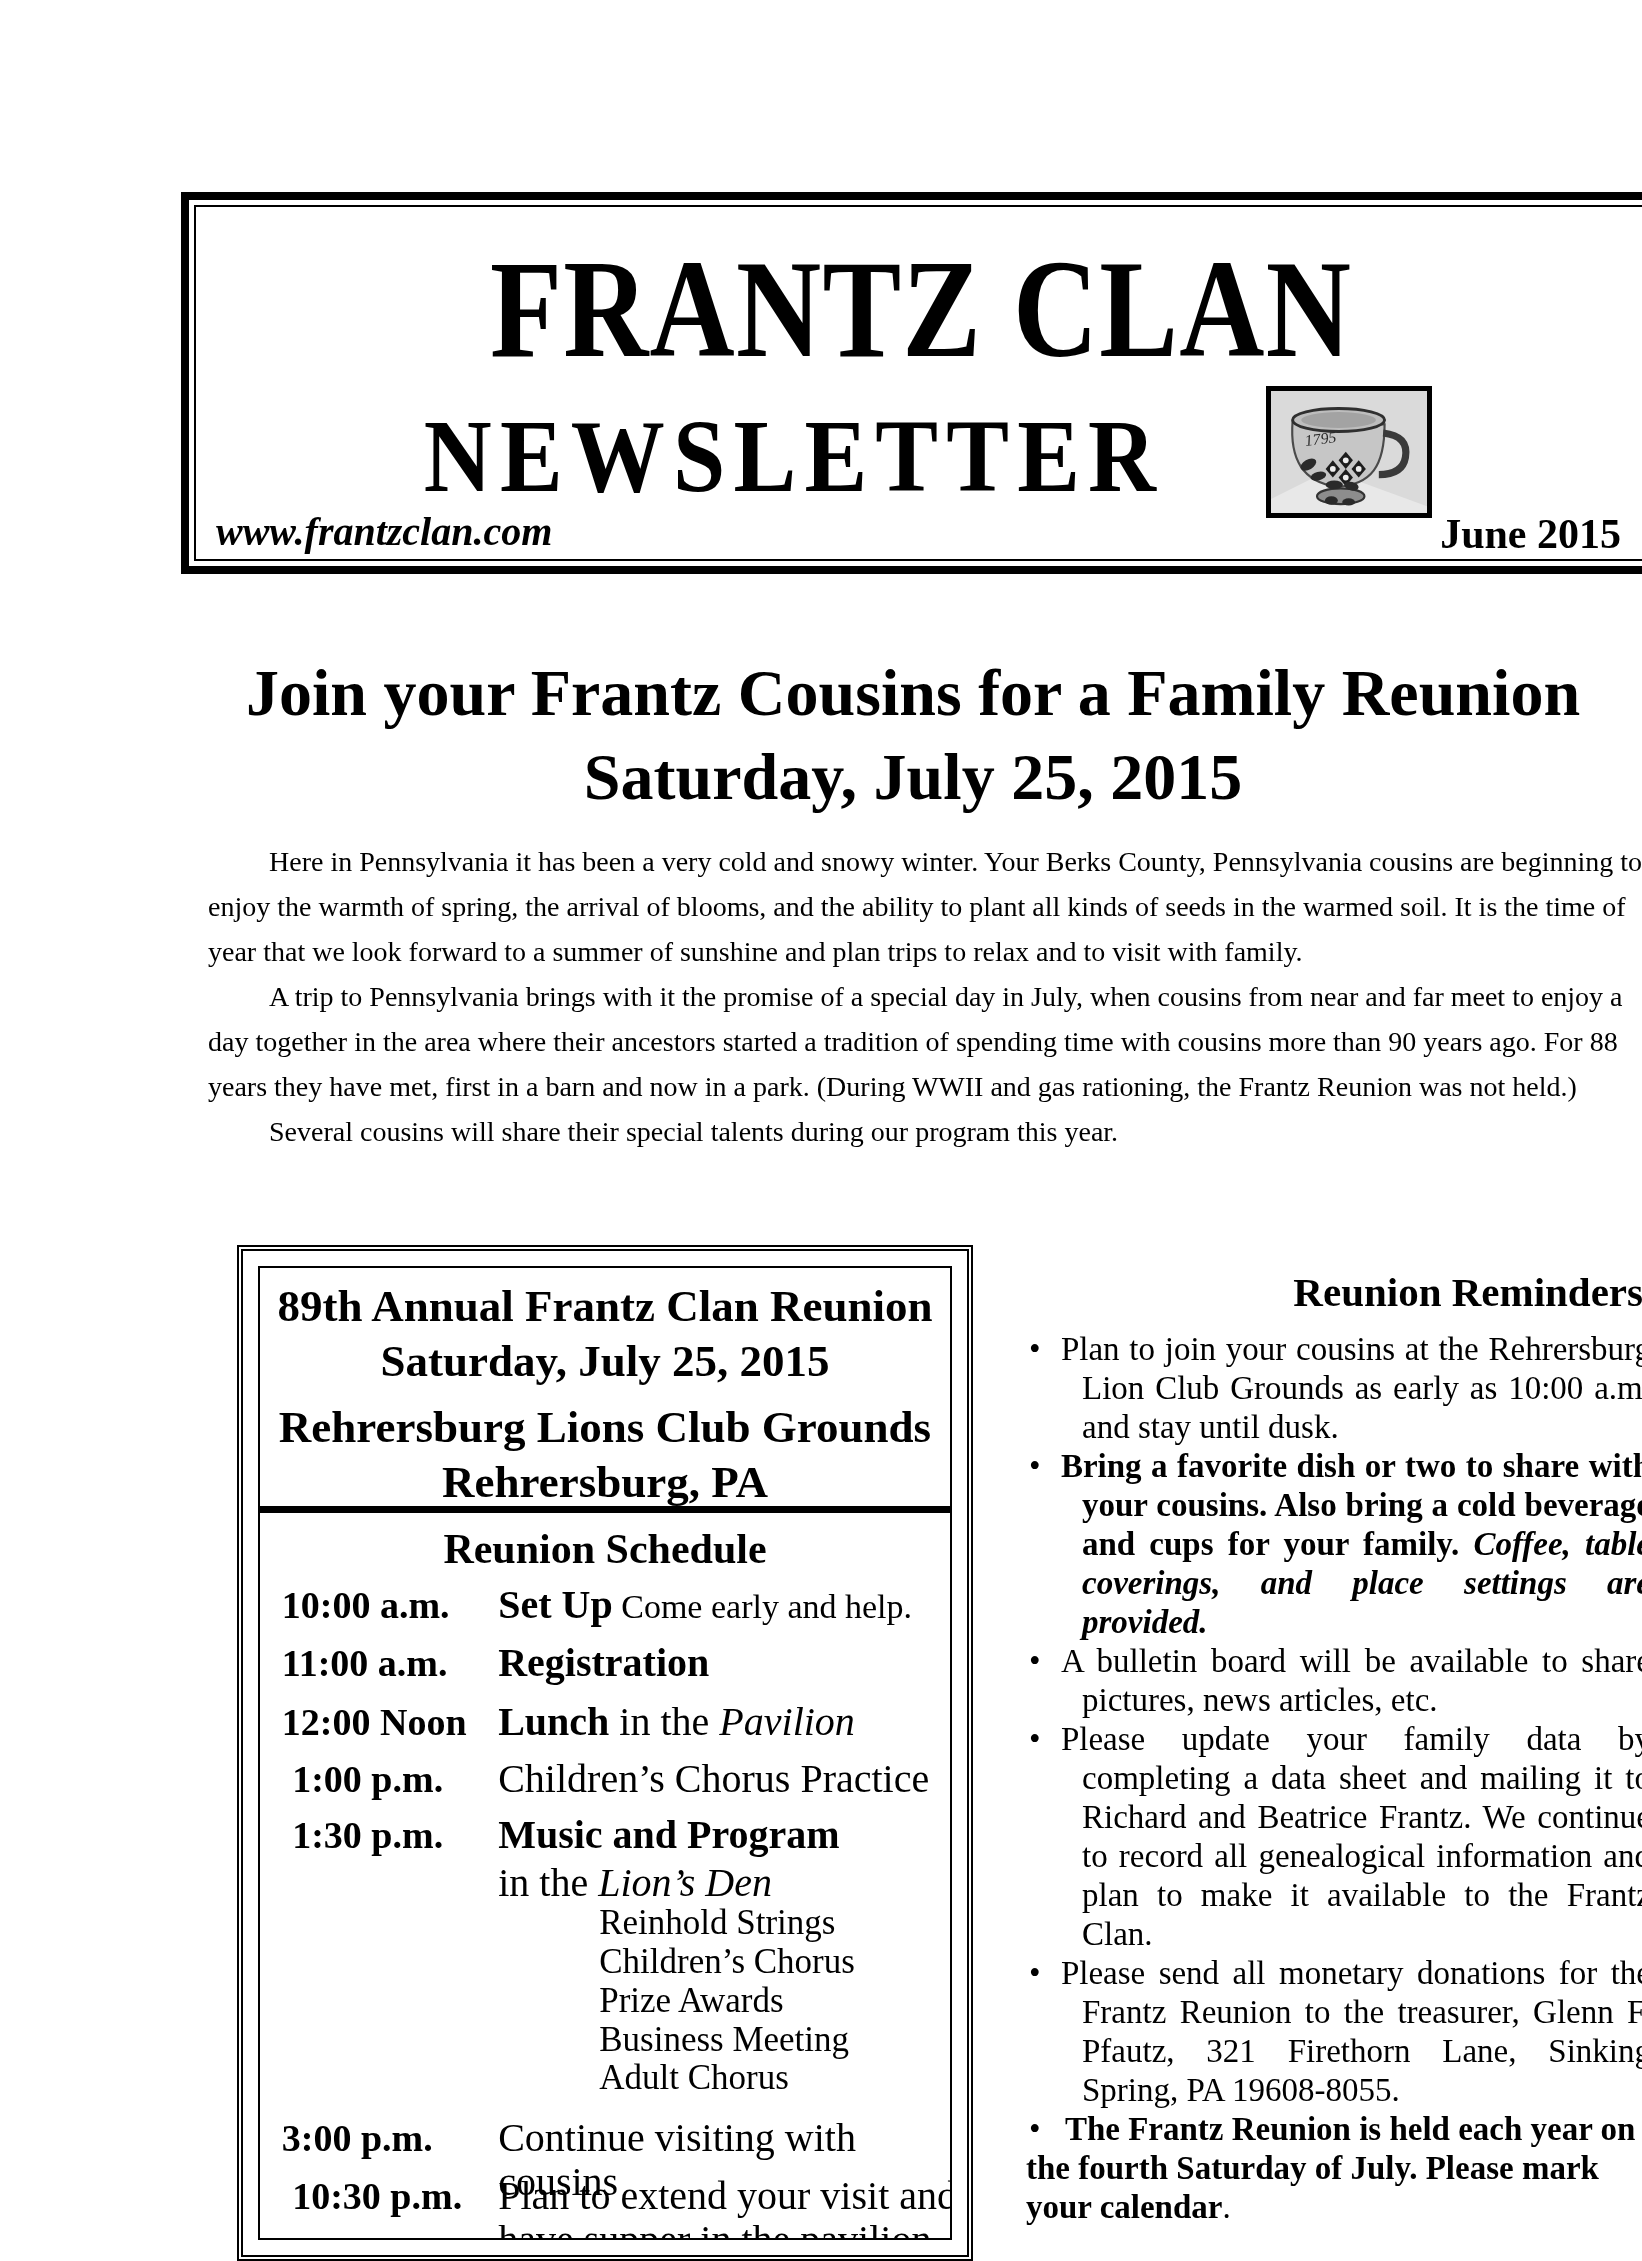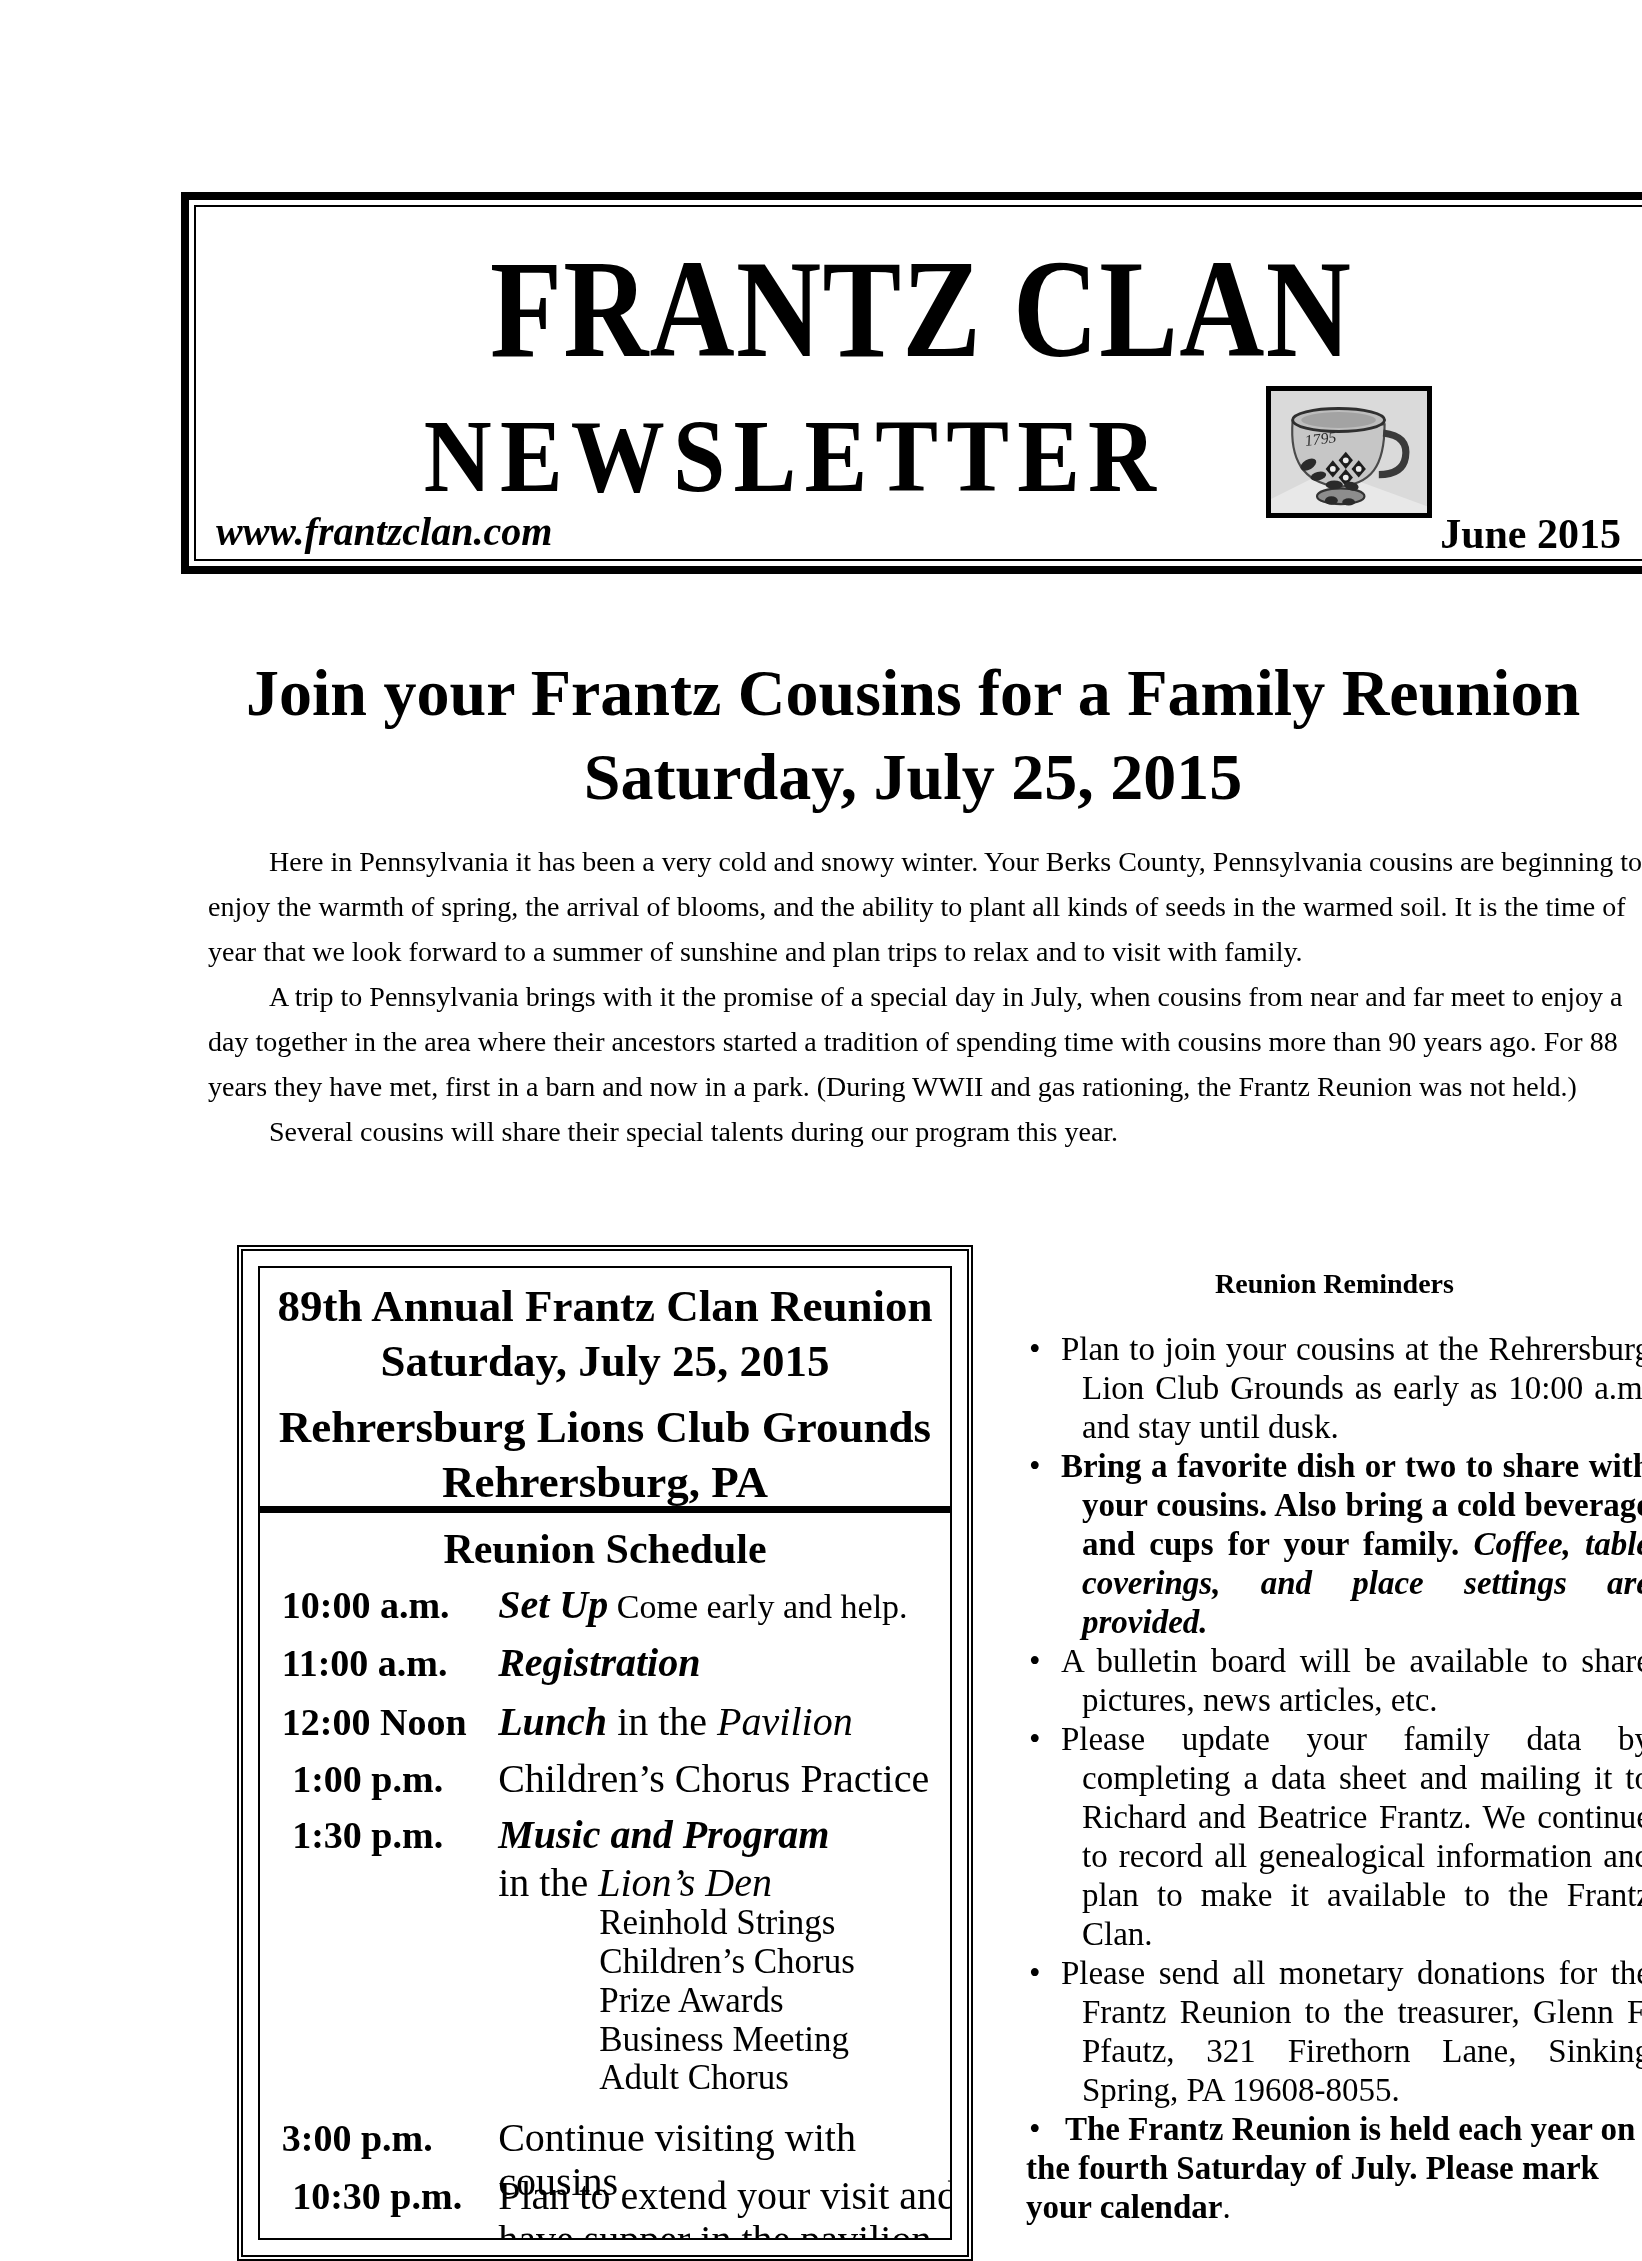--- a/index.html
+++ b/index.html
@@ -60,28 +60,28 @@
     box-sizing:border-box;border:2.2px solid #000;padding:2.2px;overflow:hidden;
   }
   .rb-mid{width:100%;height:100%;box-sizing:border-box;border:2.2px solid #000;padding:15px;}
   .rb-inner{width:100%;height:100%;box-sizing:border-box;border:2.2px solid #000;position:relative;overflow:hidden;}
   .rb-center{position:absolute;left:0;right:0;text-align:center;font-weight:bold;font-size:45px;line-height:55px;}
   .rb-divider{position:absolute;left:0;right:0;height:6.5px;background:#000;}
   .srow{position:absolute;left:0;right:0;}
   .s-time{position:absolute;left:21.6px;width:209px;font-weight:bold;font-size:38px;white-space:nowrap;}
   .s-time.shift{left:32px;}
   .s-desc{position:absolute;left:238px;right:10px;font-size:40px;line-height:44px;}
-  .t-bold{font-weight:bold;font-style:italic;}
+  .t-bold{font-weight:bold;}
   .t-bi{font-weight:normal;font-style:italic;}
   .t-note{font-size:34px;margin-left:8.6px;}
   .s-sub{position:absolute;left:339px;font-size:35px;white-space:nowrap;}
   
   .reminders-head{
     position:absolute;left:1002px;top:1268px;width:617px;
-    text-align:center;font-weight:bold;font-size:28px;white-space:nowrap;
+    text-align:right;font-weight:bold;font-size:41px;white-space:nowrap;
   }
   .reminders{
     position:absolute;left:1002px;top:1330px;width:625px;
     font-size:33px;line-height:39px;
   }
   .reminders ul{list-style:none;margin:0;padding:0;}
   .reminders li{
     margin:0;padding-left:56px;text-align:justify;
   }
   .reminders li::before{

